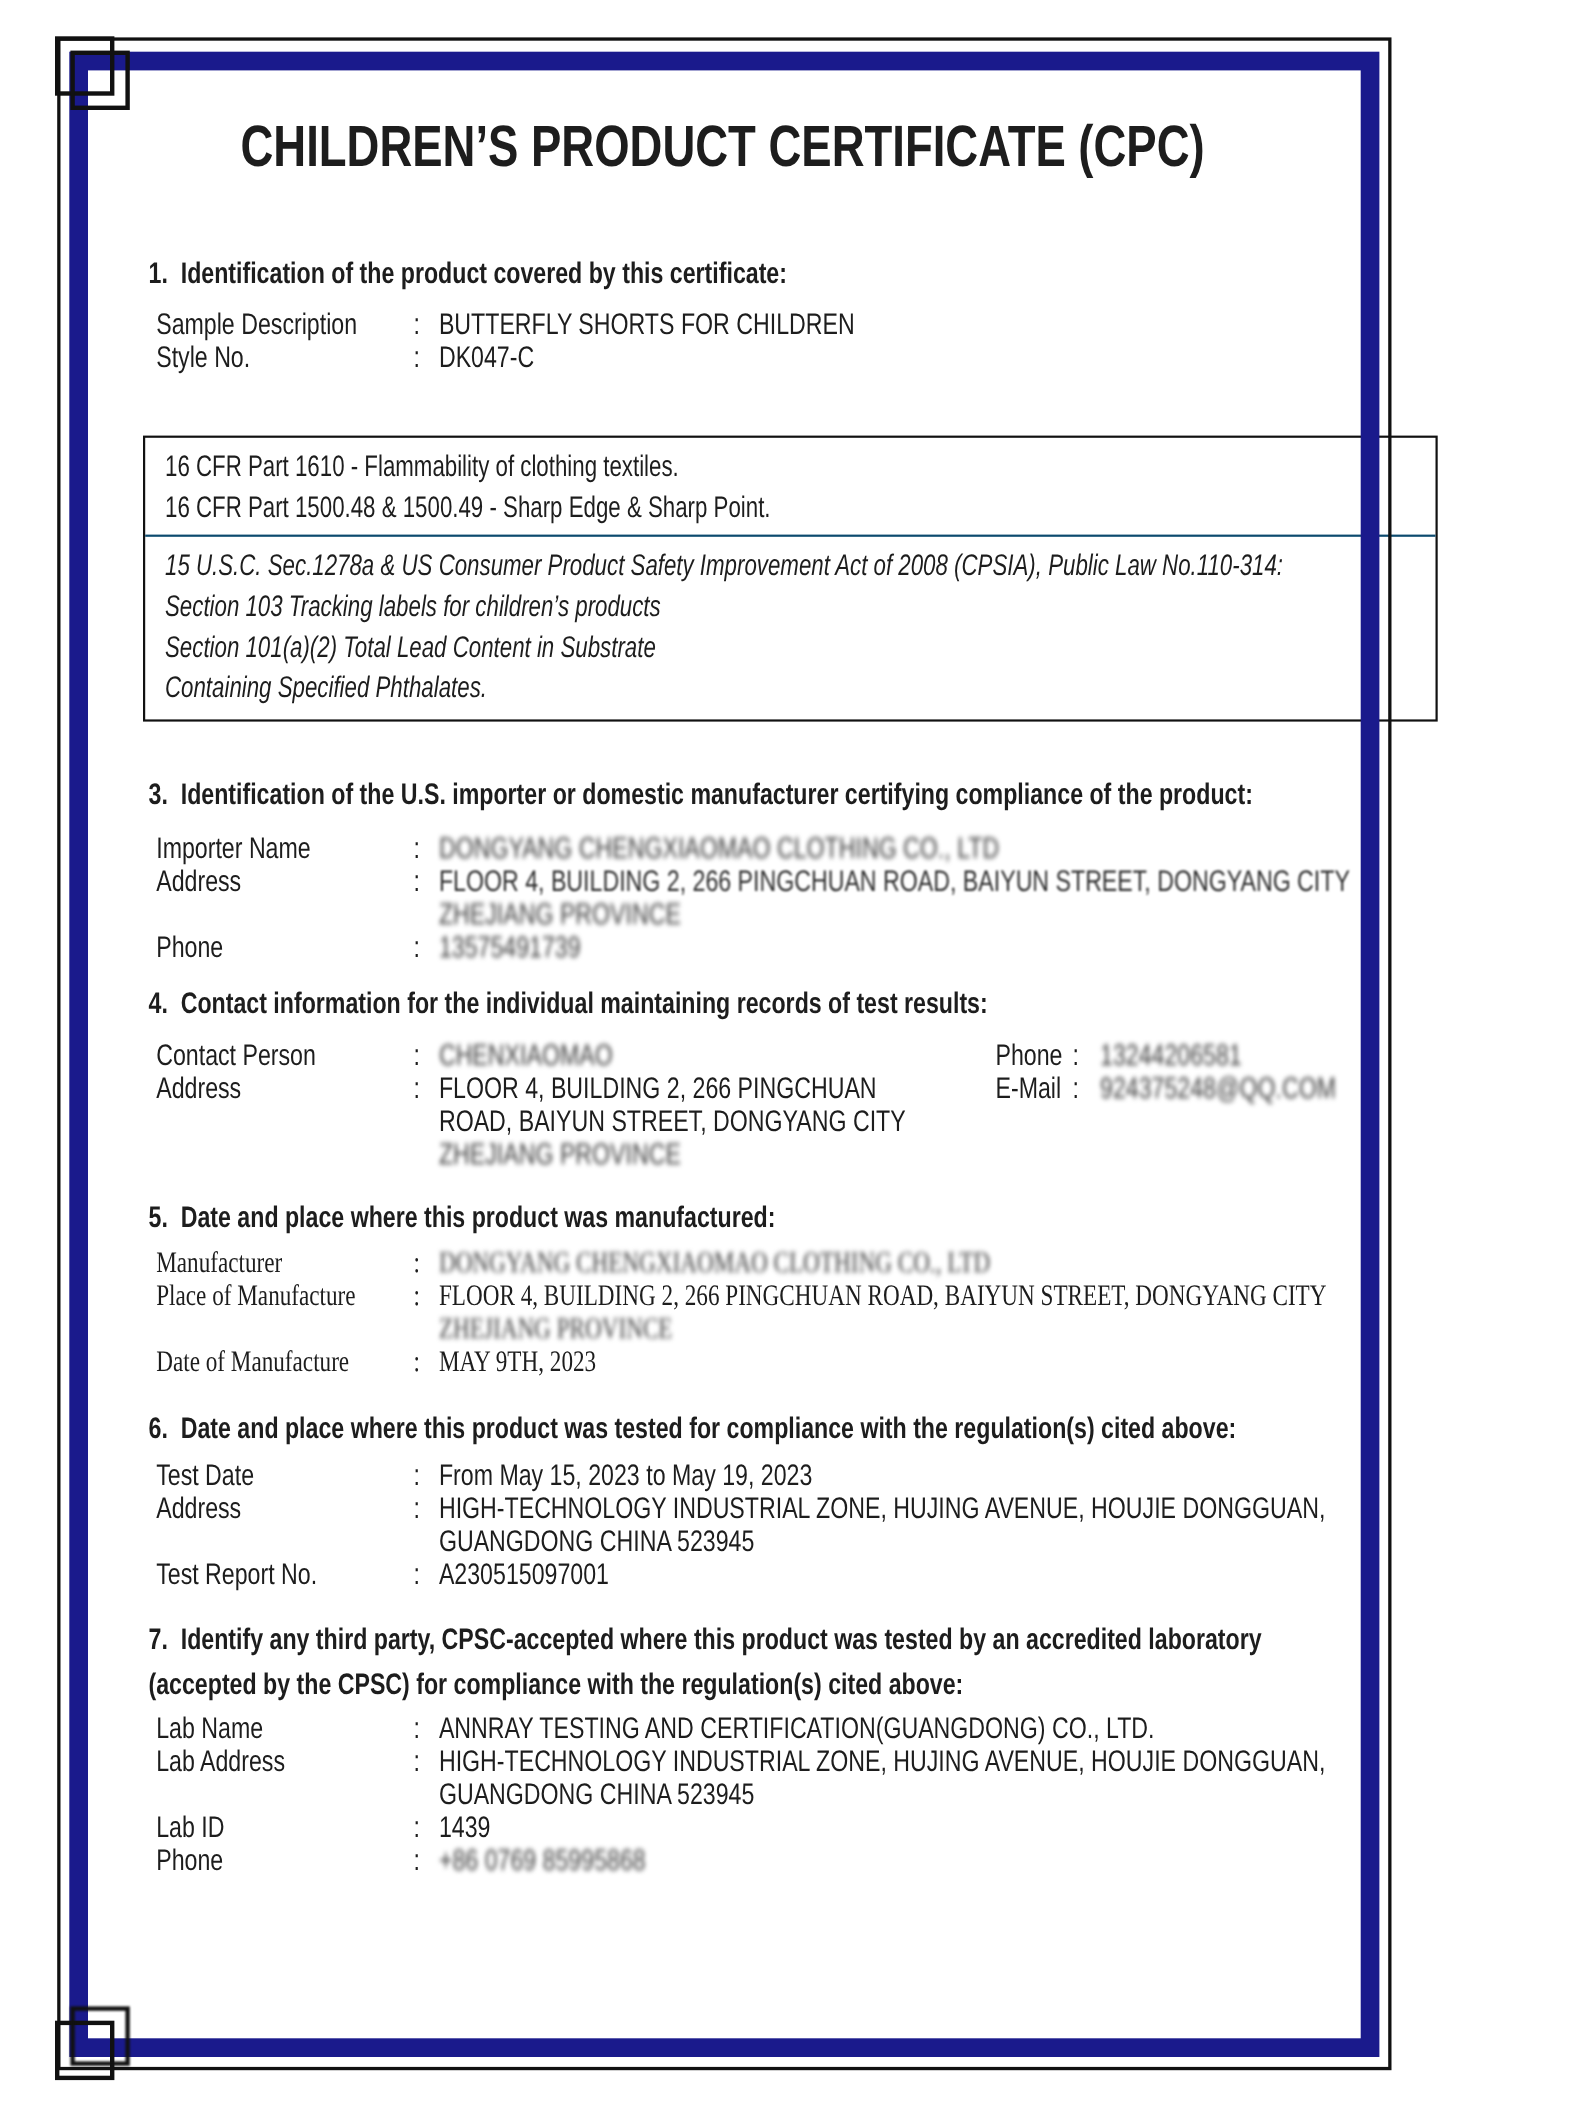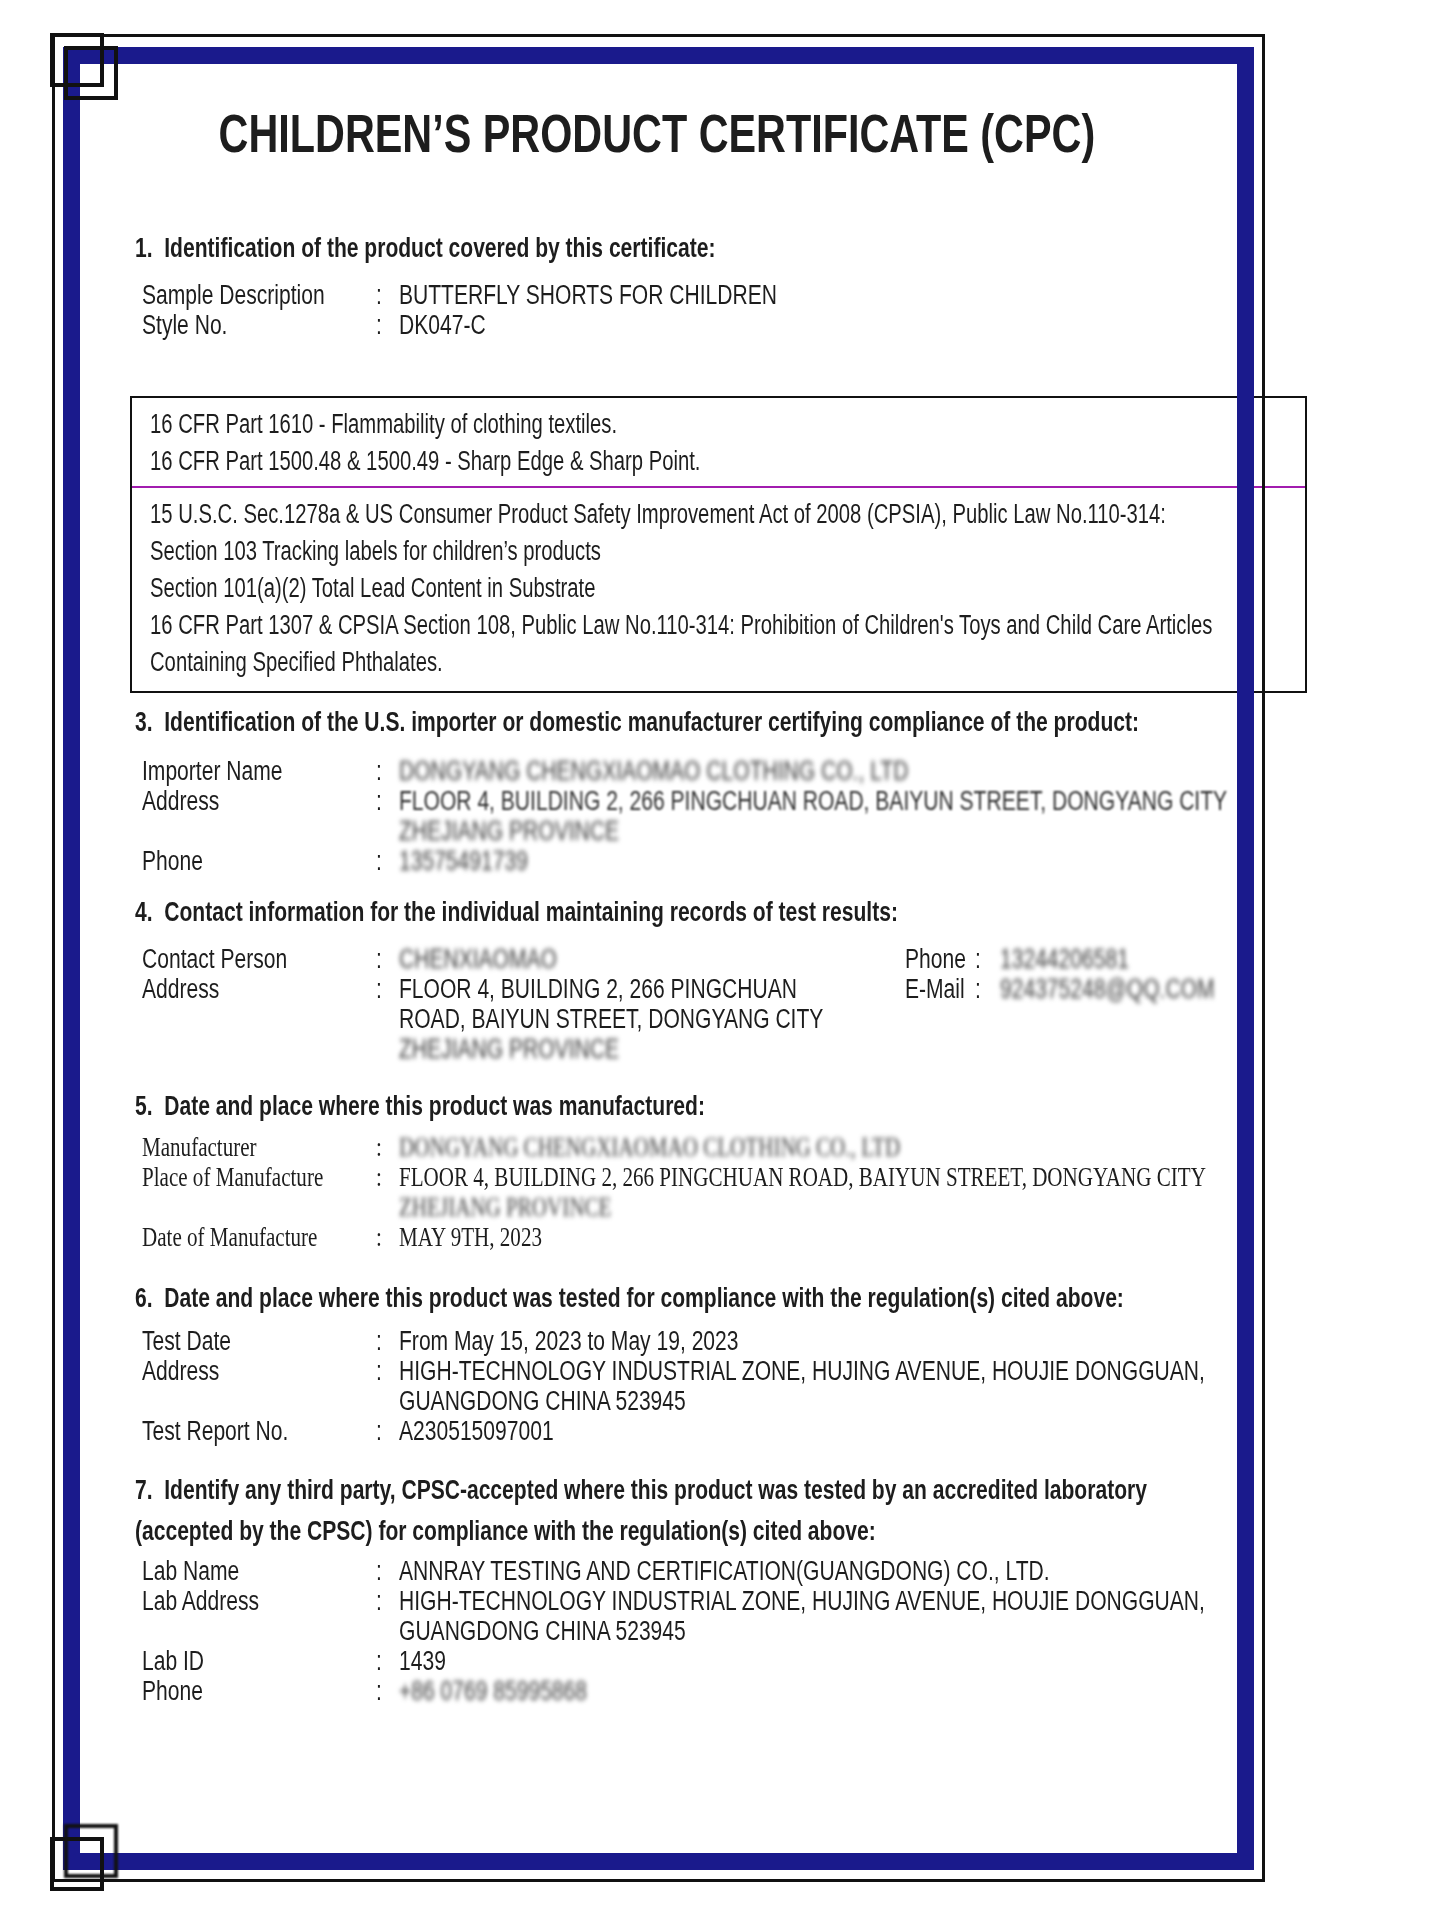--- a/index.html
+++ b/index.html
@@ -32,21 +32,21 @@
   .rows { margin-top:16px; line-height:30px; font-size:27px; }
   .s3 .rows { margin-top:18px; } .s5 .rows { margin-top:10px;font-family:Liberation Serif, serif; }
   .s6 .rows { margin-top:12px; } .s7 .rows { margin-top:4px; }
   .row { display:grid; grid-template-columns:234px 23px auto; margin-left:7px; align-items:start; }
   .row4 { display:grid; grid-template-columns:234px 23px 506px 70px 25px auto; margin-left:7px; align-items:start; }
   .cell { line-height:30px; }
   .vline { line-height:30px; white-space:nowrap; }
   
   .rules-box { margin-left:-5px; margin-top:12px; width:1173px; border:2px solid #111; font-size:27px; }
   .rules-group { padding:8px 10px 6px 18px; }
-  .rules-group.g2 { border-top:2px solid #a21caf; padding-bottom:10px; }
+  .rules-group.g2 { border-top:2px solid #0c4a6e; padding-bottom:10px;font-style:italic; }
   .rule-line { line-height:37px; white-space:nowrap; }
 </style>
 </head>
 <body>
 
 <div class="page">
 
   <div class="frame-black"></div>
   <div class="frame-navy"></div>
   <div class="sq tl1"></div>
@@ -81,21 +81,20 @@
   <div class="section s2">
     <div class="rules-box">
       <div class="rules-group">
         <div class="rule-line"><span class="t tb">16 CFR Part 1610 - Flammability of clothing textiles.</span></div>
         <div class="rule-line"><span class="t tb">16 CFR Part 1500.48 &amp; 1500.49 - Sharp Edge &amp; Sharp Point.</span></div>
       </div>
       <div class="rules-group g2">
         <div class="rule-line"><span class="t tb">15 U.S.C. Sec.1278a &amp; US Consumer Product Safety Improvement Act of 2008 (CPSIA), Public Law No.110-314:</span></div>
         <div class="rule-line"><span class="t tb">Section 103 Tracking labels for children’s products</span></div>
         <div class="rule-line"><span class="t tb">Section 101(a)(2) Total Lead Content in Substrate</span></div>
-        <div class="rule-line"><span class="t tb">16 CFR Part 1307 &amp; CPSIA Section 108, Public Law No.110-314: Prohibition of Children's Toys and Child Care Articles</span></div>
         <div class="rule-line"><span class="t tb">Containing Specified Phthalates.</span></div>
       </div>
     </div>
   </div>
 
   <div class="section s3">
     <div class="heading"><span class="t">3.&nbsp; Identification of the U.S. importer or domestic manufacturer certifying compliance of the product:</span></div>
     <div class="rows">
       <div class="row">
         <span class="cell"><span class="t">Importer Name</span></span>

